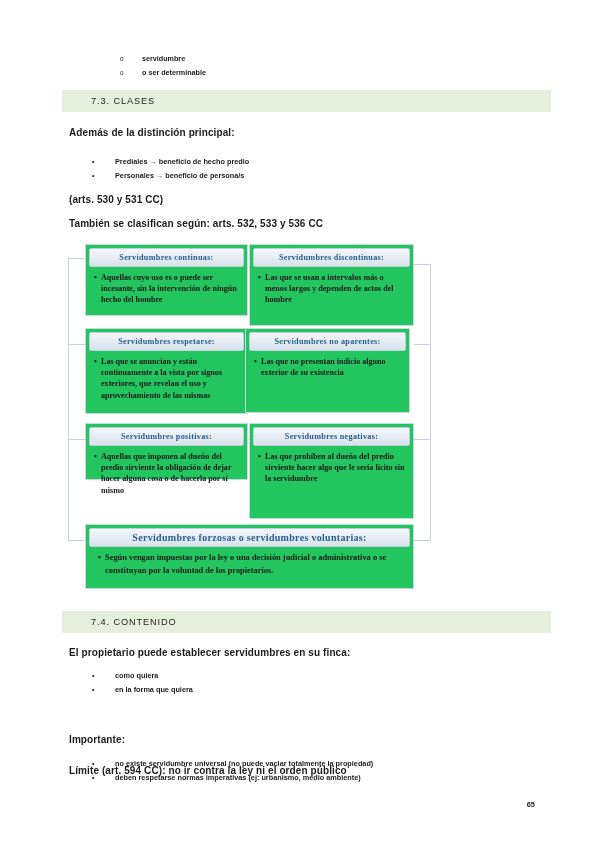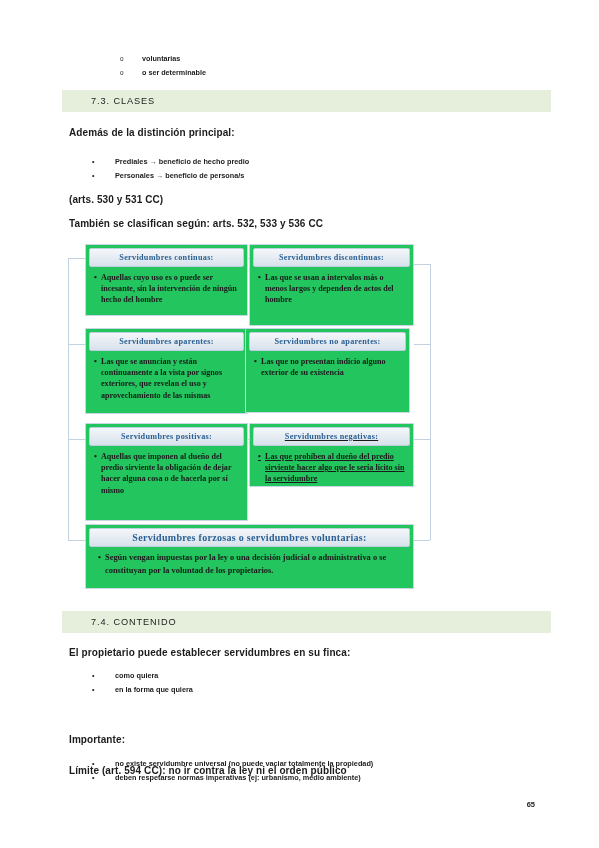--- a/index.html
+++ b/index.html
@@ -162,36 +162,36 @@
     background: #c3d2e0;
   }
   .stub-h { height: 1px; }
   .stub-v { width: 1px; }
 
   
   #node-continuas   { left: 17px;  top: 4px;   width: 163px; height: 72px; }
   #node-discontinuas{ left: 181px; top: 4px;   width: 165px; height: 82px; }
   #node-aparentes   { left: 17px;  top: 88px;  width: 163px; height: 86px; }
   #node-noaparentes { left: 177px; top: 88px;  width: 165px; height: 85px; }
-  #node-positivas   { left: 17px;  top: 183px; width: 163px; height: 98px; }
-  #node-negativas   { left: 181px; top: 183px; width: 165px; height: 64px; text-decoration: underline; }
+  #node-positivas   { left: 17px;  top: 183px; width: 163px; height: 57px; }
+  #node-negativas   { left: 181px; top: 183px; width: 165px; height: 96px; }
   #node-forzosas    { left: 17px;  top: 284px; width: 329px; height: 65px; }
 
   #node-forzosas .node-head { font-size: 10px; }
   #node-forzosas .node-body { font-size: 8.4px; line-height: 12.5px; padding: 5px 10px 6px 12px; }
 </style>
 </head>
 <body>
 
 <div class="page">
 
   <div class="sub-bullets">
     <div class="row">
       <span class="marker">o</span>
-      <span>voluntarias</span>
+      <span>servidumbre</span>
     </div>
     <div class="row">
       <span class="marker">o</span>
       <span>o ser determinable</span>
     </div>
   </div>
 
   <div class="section-band" id="band-clases">
     <span class="band-label">7.3. CLASES</span>
   </div>
@@ -248,21 +248,21 @@
       <div class="node-head">Servidumbres discontinuas:</div>
       <div class="node-body">
         <div class="b-row">
           <span class="b-dot">•</span>
           <span class="b-txt">Las que se usan a intervalos más o menos largos y dependen de actos del hombre</span>
         </div>
       </div>
     </div>
 
     <div class="node" id="node-aparentes">
-      <div class="node-head">Servidumbres aparentes:</div>
+      <div class="node-head">Servidumbres respetarse:</div>
       <div class="node-body">
         <div class="b-row">
           <span class="b-dot">•</span>
           <span class="b-txt">Las que se anuncian y están continuamente a la vista por signos exteriores, que revelan el uso y aprovechamiento de las mismas</span>
         </div>
       </div>
     </div>
 
     <div class="node" id="node-noaparentes">
       <div class="node-head">Servidumbres no aparentes:</div>

